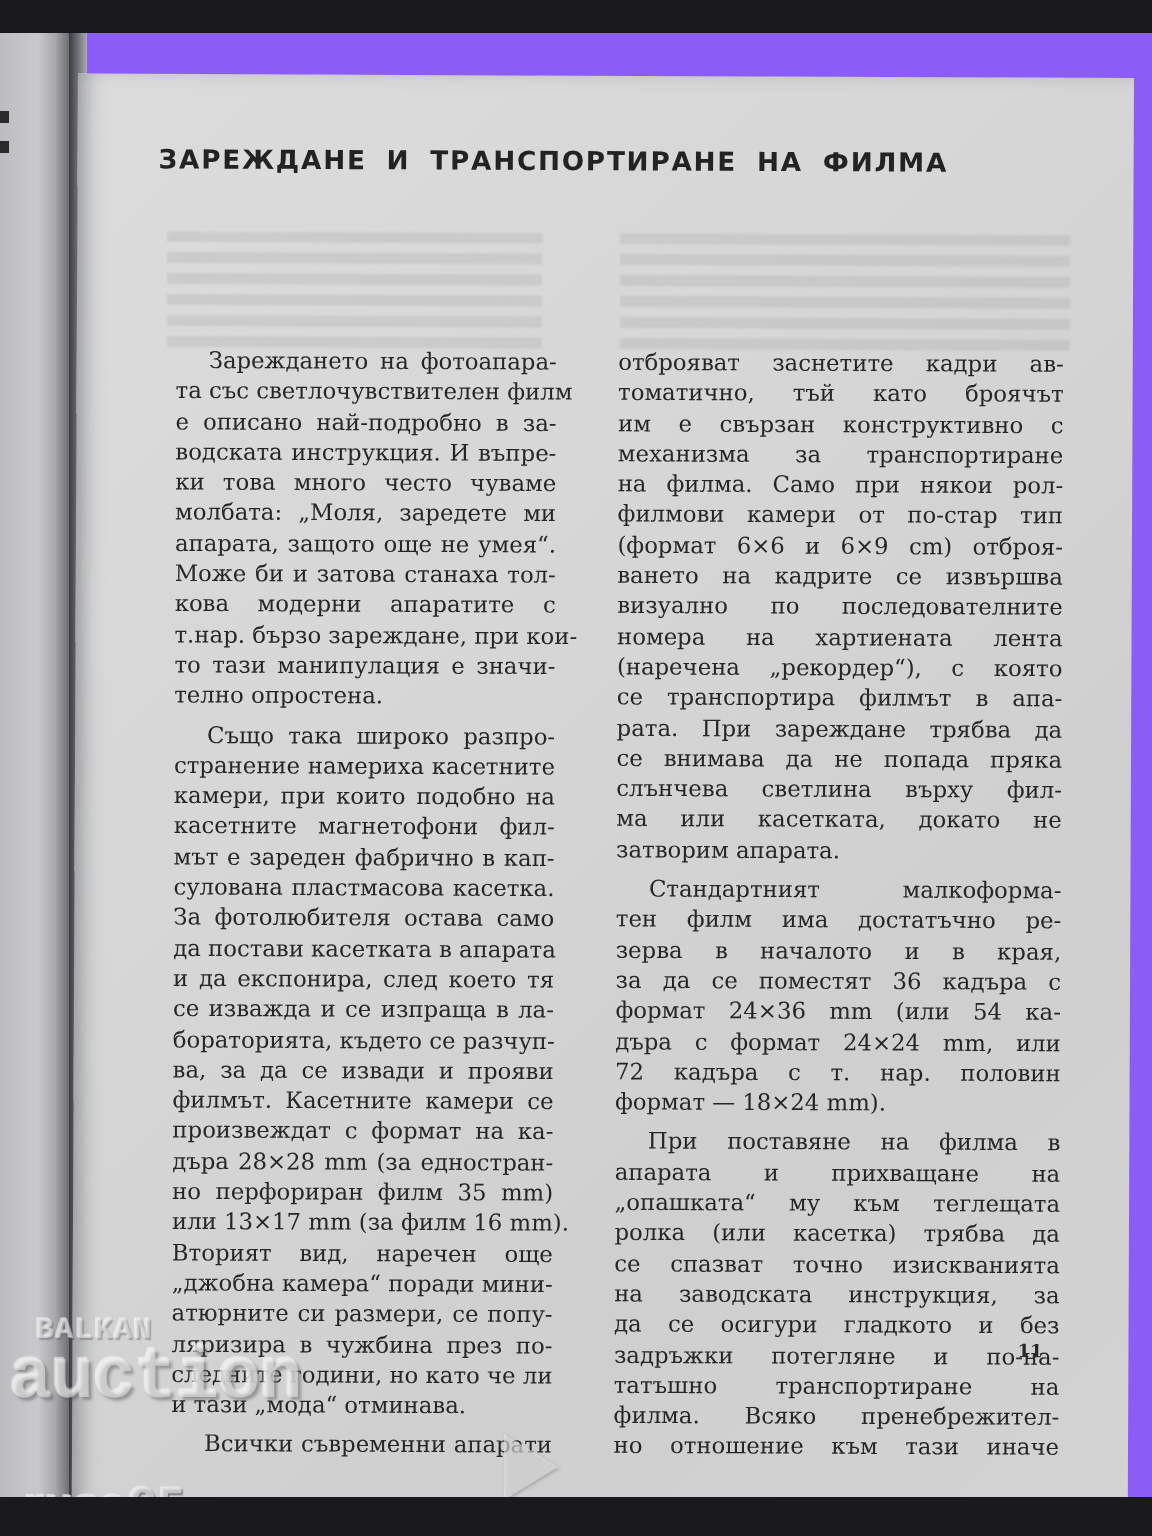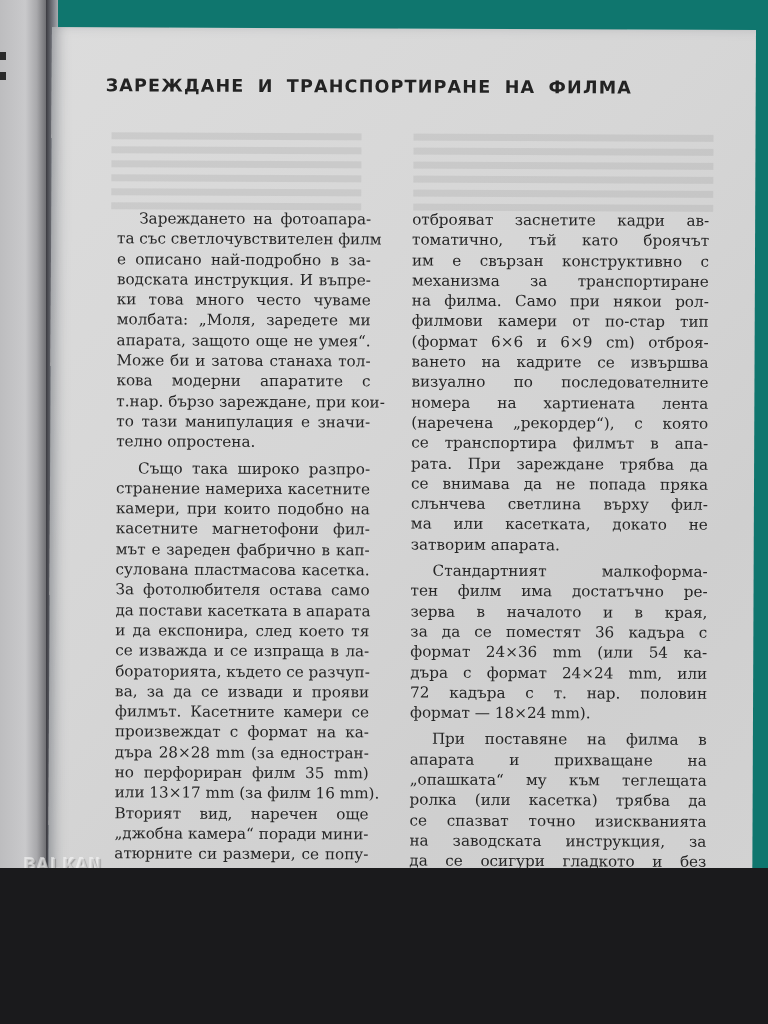--- a/index.html
+++ b/index.html
@@ -7,23 +7,24 @@
     padding: 0;
     width: 768px;
     height: 1024px;
     overflow: hidden;
     background: #1a1a1c;
     font-family: "DejaVu Serif", serif;
   }
   .scene {
     position: relative;
     width: 768px;
-    height: 868px;
-    background: #0f766e;
+    height: 976px;
+    background: #8b5cf6;
     overflow: hidden;
+    margin-top: 22px;
   }
   
   .left-page {
     position: absolute;
     left: 0;
     top: 0;
     width: 46px;
     height: 1024px;
     background: linear-gradient(to right, #bdbdbf 0%, #c9c9cb 55%, #a8a8ab 80%, #6f6f73 100%);
   }

